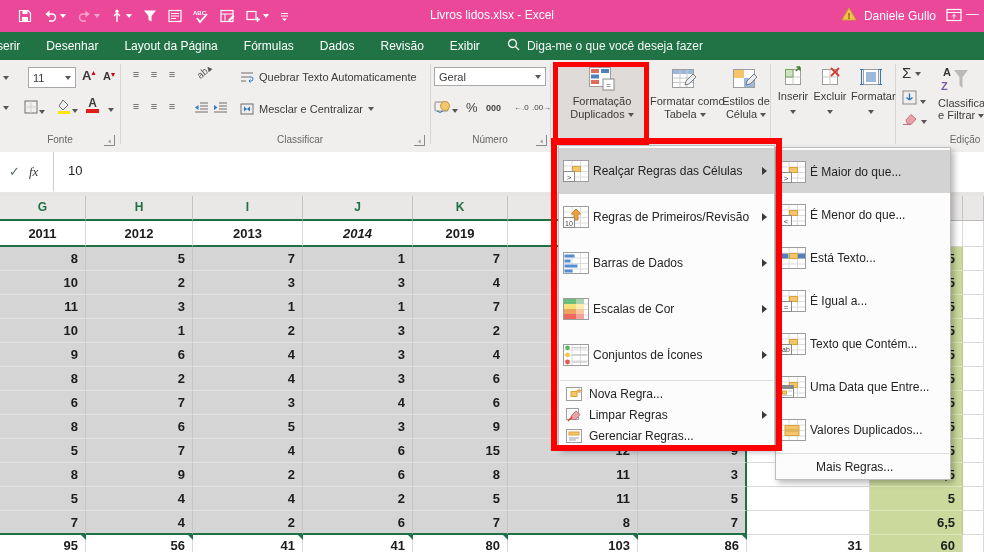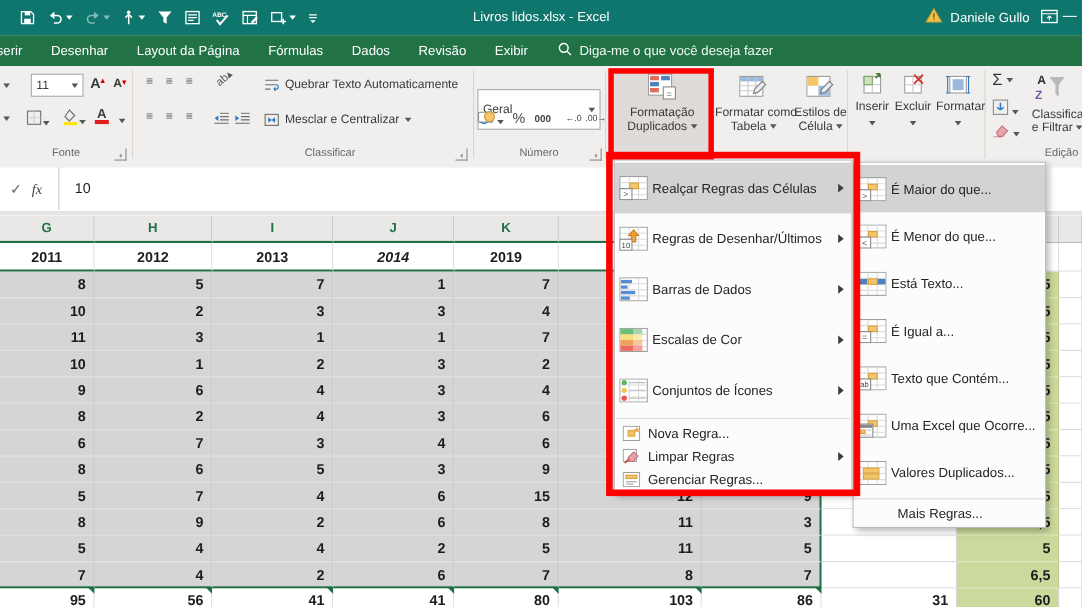--- a/index.html
+++ b/index.html
@@ -1,21 +1,21 @@
 <!DOCTYPE html>
 <html><head>
 <meta charset="utf-8">
 <style>
   html,body{margin:0;padding:0;background:#777;}
   .app{position:relative;width:984px;height:552px;overflow:hidden;background:#fff;
        font-family:"Liberation Sans","DejaVu Sans",sans-serif;-webkit-font-smoothing:antialiased;}
   .abs{position:absolute;}
 
   
-  .titlebar{left:0;top:0;width:984px;height:32px;background:#0f766e;color:#fff;}
+  .titlebar{left:0;top:0;width:984px;height:32px;background:#ec4899;color:#fff;}
   .qat{left:18px;top:6px;display:flex;align-items:center;gap:11px;height:20px;}
   .qat svg{display:block;}
   .qat .grp{display:flex;align-items:center;gap:2px;}
   .title{left:0;right:0;top:8px;text-align:center;font-size:12px;color:#fff;}
   .acct{right:48px;top:7px;display:flex;align-items:center;gap:7px;font-size:12px;color:#fff;}
   .ribbondisp{right:22px;top:8px;}
   .minbtn{right:0px;top:6px;width:18px;font-size:13px;color:#fff;overflow:hidden;}
 
   
   .tabbar{left:0;top:32px;width:984px;height:28px;background:#217346;color:#fff;
@@ -281,21 +281,21 @@
           <path d="M1 6H13" stroke="#cfcfcf"></path>
           <path d="M4 3.5 L7 6 L4 8.5Z" fill="#2b79c2"></path>
           <path d="M10 3.5 L7 6 L10 8.5Z" fill="#2b79c2"></path>
         </svg>
       <span class="ribtxt">Mesclar e Centralizar</span>
         <span class="caret"></span>
     </div>
     <div class="abs glabel" style="left:240px;width:120px">Classificar</div>
     <div class="abs launcher" style="left:414px"></div>
 
-    <div class="abs inputbox" style="left:434px;top:21px;width:112px;height:37px">
+    <div class="abs inputbox" style="left:434px;top:7px;width:112px;height:19px">
       <span>Geral</span>
         <span class="caret"></span>
     </div>
     <div class="abs" style="left:434px;top:38px"><svg width="18" height="16">
           <rect x="1" y="4" width="13" height="9" rx="1" fill="none" stroke="#8a8a8a"></rect>
           <circle cx="11" cy="8" r="4.5" fill="#f4c56a" stroke="#c89b45"></circle>
           <path d="M3 13 Q6 16 9 13" stroke="#2b79c2" fill="none"></path>
         </svg><span class="caret"></span></div>
     <div class="abs" style="left:466px;top:40px;font-size:13px;color:#444">%</div>
     <div class="abs" style="left:486px;top:43px;font-size:9px;font-weight:bold;color:#444">000</div>
@@ -597,21 +597,21 @@
     </div>
     <div class="mi big">
       <span class="mic">
           <svg width="26" height="22">
             <use href="#mgrid"></use>
             <path d="M13 3 L17.5 8 H15 V14 H11 V8 H8.5Z" fill="#f0a13c" stroke="#c97f22"></path>
             <use href="#mbadge" x="0" y="11"></use>
             <text x="6" y="19.5" font-size="7" text-anchor="middle" fill="#444">10</text>
           </svg>
         </span>
-      <span class="mil">Regras de Desenhar/Últimos</span>
+      <span class="mil">Regras de Primeiros/Revisão</span>
         <span class="mi-arr"></span>
     </div>
     <div class="mi big">
       <span class="mic">
           <svg width="26" height="22">
             <use href="#mgrid"></use>
             <rect x="1.5" y="2.5" width="10" height="3" fill="#538ed5"></rect>
             <rect x="1.5" y="7.5" width="6" height="3" fill="#538ed5"></rect>
             <rect x="1.5" y="12.5" width="13" height="3" fill="#538ed5"></rect>
             <rect x="1.5" y="17.5" width="8" height="3" fill="#538ed5"></rect>
@@ -744,21 +744,21 @@
       <span class="mic">
           <svg width="26" height="22">
             <use href="#mgrid"></use>
             <use href="#ycell26"></use>
             <rect x="0.5" y="9.5" width="13" height="12" fill="#fff" stroke="#8a8a8a"></rect>
             <rect x="1" y="10" width="12" height="3" fill="#8a8a8a"></rect>
             <rect x="2.5" y="15" width="4" height="3" fill="#f4c56a" stroke="#d9a33c"></rect>
             <path d="M8 15H12M2.5 19.5H12" stroke="#c9c9c9"></path>
           </svg>
         </span>
-      <span class="mil">Uma Excel que Ocorre...</span>
+      <span class="mil">Uma Data que Entre...</span>
     </div>
     <div class="mi med">
       <span class="mic">
           <svg width="26" height="22">
             <use href="#mgrid"></use>
             <rect x="5" y="6.5" width="14" height="4.5" fill="#f4c56a" stroke="#d9a33c"></rect>
             <rect x="5" y="12" width="14" height="4.5" fill="#f4c56a" stroke="#d9a33c"></rect>
           </svg>
         </span>
       <span class="mil">Valores Duplicados...</span>

